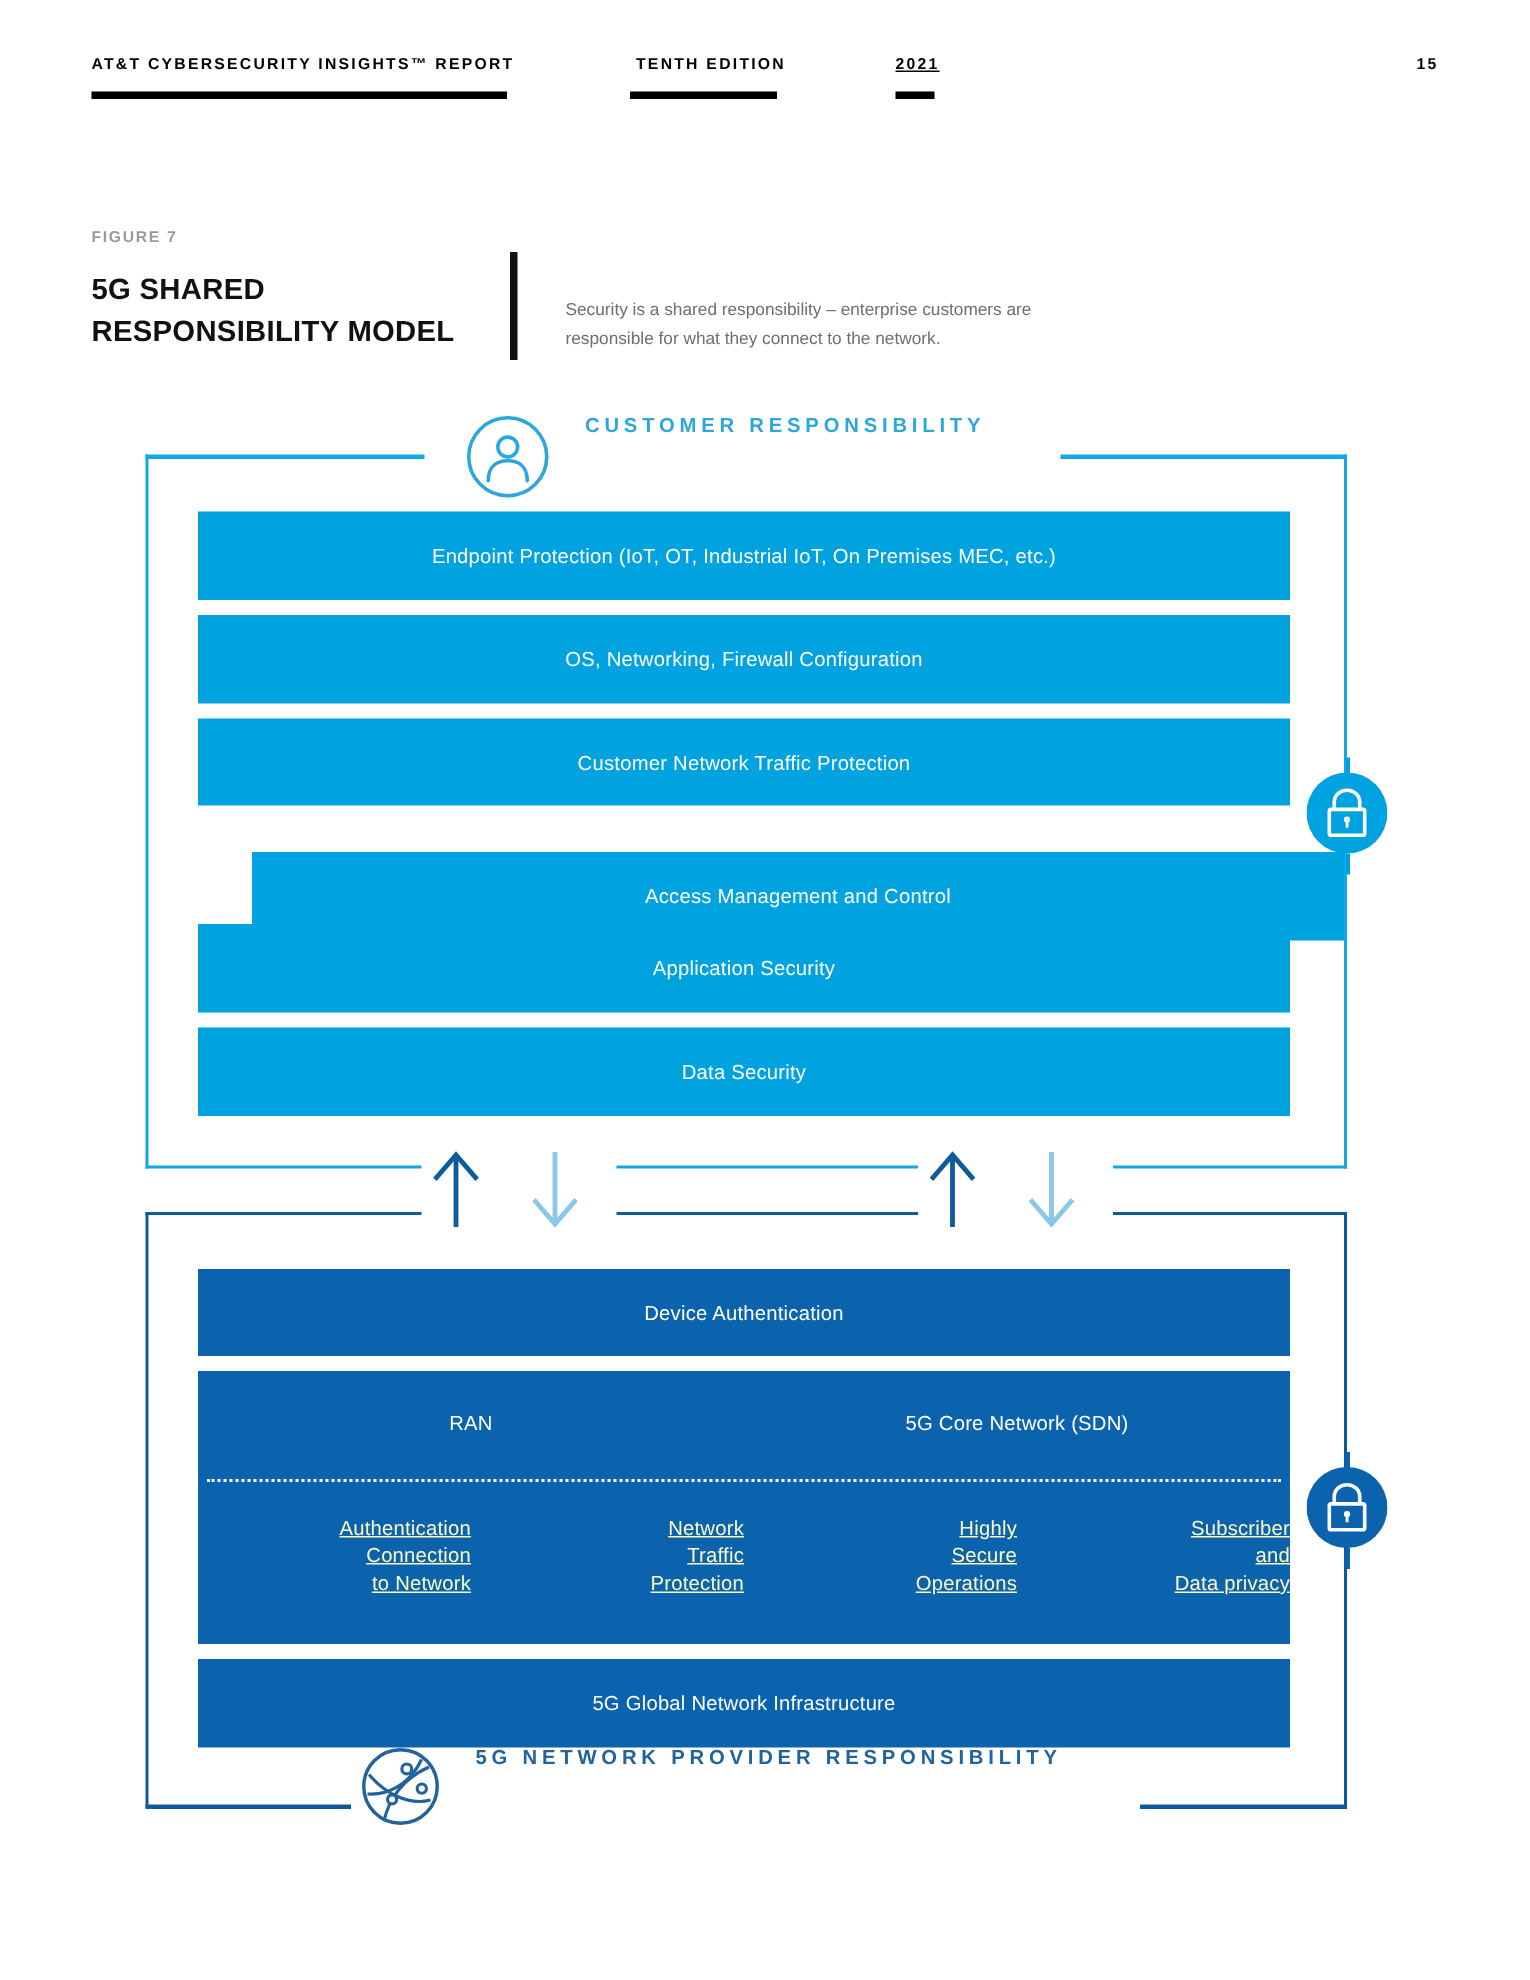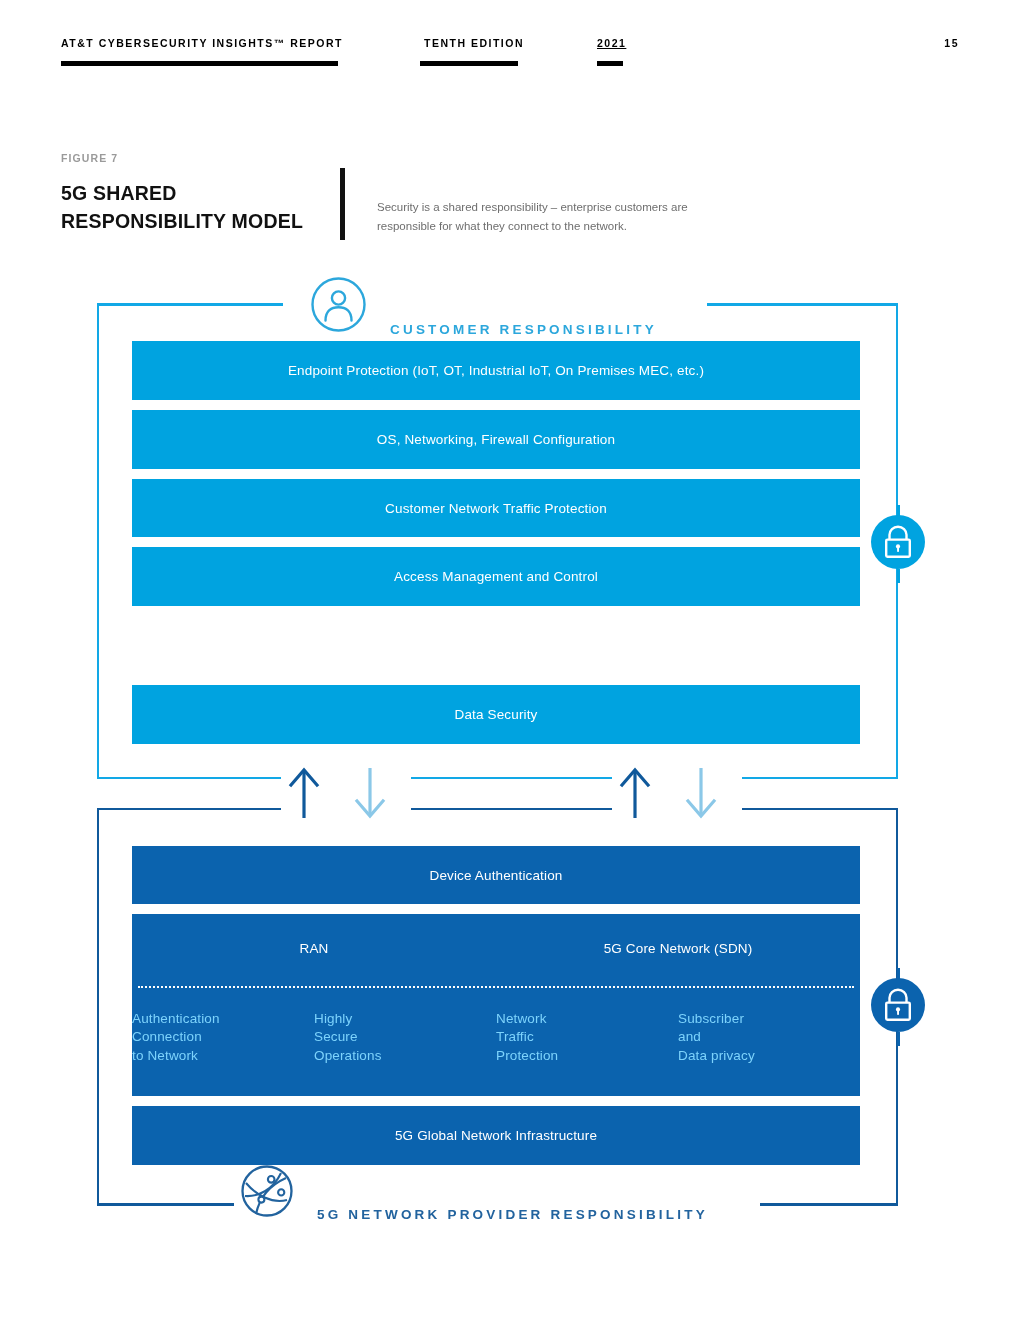--- a/index.html
+++ b/index.html
@@ -116,21 +116,21 @@
     position: absolute;
     left: 760px; top: 1203px;
     width: 138px; height: 2.5px;
     background: #10599B;
   }
 
   
   .section-label-wrap {
     position: absolute;
     display: flex;
-    align-items: flex-end;
+    align-items: flex-start;
     gap: 0;
   }
   #label-customer { left: 310px; top: 276px; }
   #label-provider { left: 240px; top: 1164px; }
 
   .icon-circle { flex: 0 0 auto; }
 
   .section-label-text {
     font-size: 13.5px;
     font-weight: bold;
@@ -152,21 +152,21 @@
     font-size: 13.5px;
     letter-spacing: 0.15px;
   }
   .bar-light { background: #00A3E0; }
   .bar-dark  { background: #0B63AE; }
 
   
   #bar-c0 { top: 341px; height: 59px; }
   #bar-c1 { top: 410px; height: 59px; }
   #bar-c2 { top: 479px; height: 58px; }
-  #bar-c3 { top: 547px; height: 59px; }
+  #bar-c3 { top: 568px; height: 59px; margin-left: 36px; }
   #bar-c4 { top: 616px; height: 59px; }
   #bar-c5 { top: 685px; height: 59px; }
 
   
   #bar-p-device { top: 846px; height: 58px; }
   #bar-p-core {
     top: 914px; height: 68px;
     justify-content: flex-start;
     position: absolute;
   }
@@ -176,25 +176,26 @@
     font-size: 13.5px;
     color: #fff;
   }
   #bar-p-cols {
     top: 982px; height: 114px;
     align-items: flex-start;
     padding-top: 28px;
   }
   #bar-p-cols .col {
     flex: 1 1 0;
-    text-align: left;
+    text-align: right;
     font-size: 13.5px;
     line-height: 1.37;
-    color: #7dd3fc;
+    color: #fef9c3;
     white-space: pre-line;
+    text-decoration: underline;
   }
   #bar-p-infra { top: 1106px; height: 59px; }
 
   
   #dotted-sep {
     position: absolute;
     left: 138px; top: 986px;
     width: 716px; height: 0;
     border-top: 2px dotted #ffffff;
   }
@@ -269,20 +270,23 @@
   </div>
   <div class="bar bar-light" id="bar-c1">
     <span>OS, Networking, Firewall Configuration</span>
   </div>
   <div class="bar bar-light" id="bar-c2">
     <span>Customer Network Traffic Protection</span>
   </div>
   <div class="bar bar-light" id="bar-c3">
     <span>Access Management and Control</span>
   </div>
+  <div class="bar bar-light" id="bar-c4">
+    <span>Application Security</span>
+  </div>
   <div class="bar bar-light" id="bar-c5">
     <span>Data Security</span>
   </div>
 
   <div class="lock-stem" id="lock-stem-c-top"></div>
   <div class="lock-stem" id="lock-stem-c-bot"></div>
   <div class="lock-badge" id="lock-customer">
     <svg width="54" height="54" viewBox="0 0 54 54" aria-hidden="true">
       <circle cx="27" cy="27" r="27" fill="#00A3E0"></circle>
       <path d="M18.5 24.5 V19.8 C18.5 15.2 22.3 11.8 27 11.8 C31.7 11.8 35.5 15.2 35.5 19.8 V24.5" fill="none" stroke="#ffffff" stroke-width="2.4"></path>
@@ -332,26 +336,26 @@
 
   <div class="bar bar-dark" id="bar-p-core">
     <span class="core-cell">RAN</span>
     <span class="core-cell">5G Core Network (SDN)</span>
   </div>
 
   <div class="bar bar-dark" id="bar-p-cols">
     <span class="col">Authentication
 Connection
 to Network</span>
+    <span class="col">Network
+Traffic
+Protection</span>
     <span class="col">Highly
 Secure
 Operations</span>
-    <span class="col">Network
-Traffic
-Protection</span>
     <span class="col">Subscriber
 and
 Data privacy</span>
   </div>
   <div id="dotted-sep"></div>
 
   <div class="bar bar-dark" id="bar-p-infra">
     <span>5G Global Network Infrastructure</span>
   </div>
 

